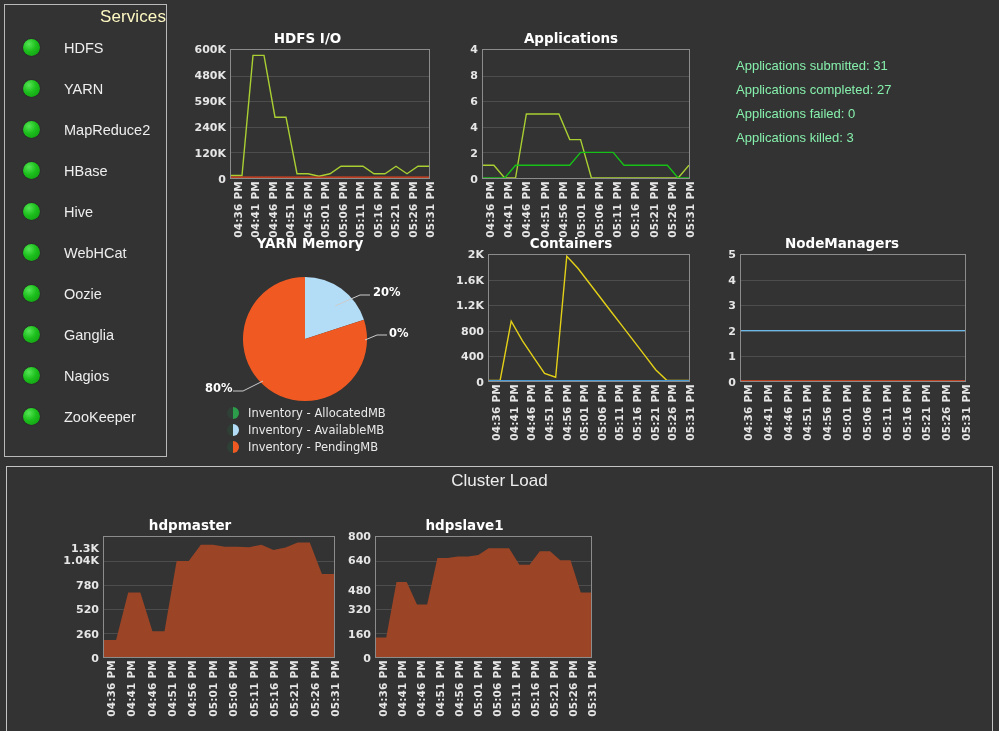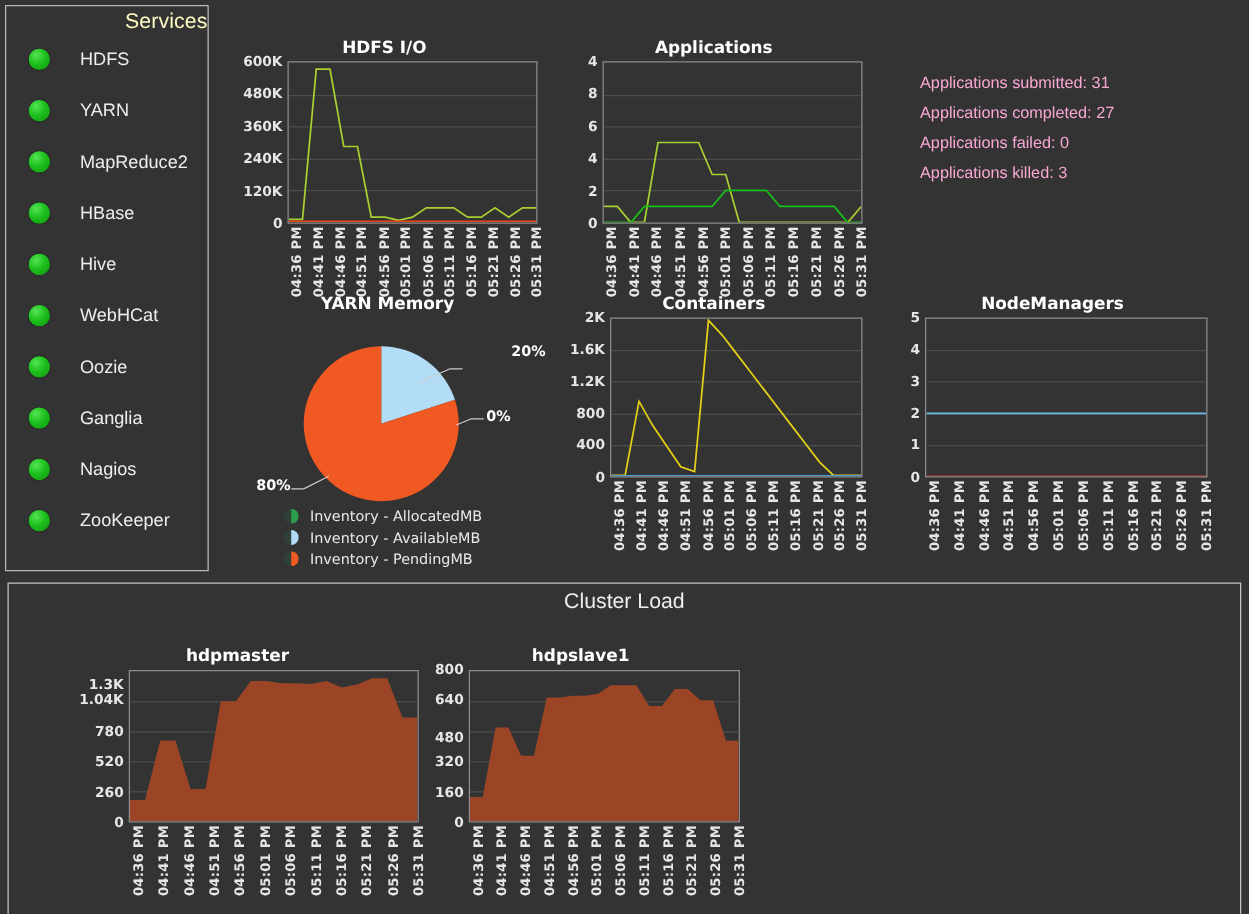--- a/index.html
+++ b/index.html
@@ -57,21 +57,21 @@
   .xlabels { position: absolute; left: 0; top: 0; }
   .xlab {
     position: absolute; color: #e6e6e6; font-size: 10.5px; font-weight: bold;
     font-family: "DejaVu Sans", sans-serif;
     writing-mode: vertical-rl; transform: rotate(180deg);
     transform-origin: center; white-space: nowrap; letter-spacing: .2px;
   }
 
   
   .stats { position: absolute; left: 736px; top: 58px; }
-  .stat-line { color: #f9a8d4; font-size: 13px; margin-bottom: 9px; }
+  .stat-line { color: #86efac; font-size: 13px; margin-bottom: 9px; }
 
   
   .pie-wrap { position: relative; }
   .pie-callout {
     position: absolute; color: #ffffff; font-size: 11.5px; font-weight: bold;
     font-family: "DejaVu Sans", sans-serif; white-space: nowrap;
   }
   .legend { position: absolute; }
   .legend-row { display: flex; align-items: center; height: 17px; }
   .legend-swatch {
@@ -144,21 +144,21 @@
   </div>
 
   <div id="charts">
       <div class="widget" style="left: 185px; top: 30px; width: 245px;">
         <div class="w-title">HDFS I/O</div>
         <div class="plot-wrap" style="height: 130px;">
           <div class="ylabels" style="width: 45px;">
             <span class="ylab" style="top: 130px;">0</span>
             <span class="ylab" style="top: 104px;">120K</span>
             <span class="ylab" style="top: 78px;">240K</span>
-            <span class="ylab" style="top: 52px;">360K</span>
+            <span class="ylab" style="top: 52px;">590K</span>
             <span class="ylab" style="top: 26px;">480K</span>
             <span class="ylab" style="top: 0px;">600K</span>
           </div>
           <div class="plot-area" style="left: 45px; width: 200px;">
             <div class="gridline" style="top: 102.4px;"></div>
             <div class="gridline" style="top: 76.8px;"></div>
             <div class="gridline" style="top: 51.2px;"></div>
             <div class="gridline" style="top: 25.6px;"></div>
             <svg class="plot-svg" viewBox="0 0 100 100" preserveAspectRatio="none">
               <polyline points="0,98 5.555555555555555,98 11.11111111111111,4.166666666666657 16.666666666666664,4.166666666666657 22.22222222222222,52.5 27.77777777777778,52.5 33.33333333333333,96.66666666666667 38.88888888888889,96.66666666666667 44.44444444444444,98.66666666666667 50,96.66666666666667 55.55555555555556,90.83333333333333 61.111111111111114,90.83333333333333 66.66666666666666,90.83333333333333 72.22222222222221,96.66666666666667 77.77777777777779,96.66666666666667 83.33333333333334,90.83333333333333 88.88888888888889,96.66666666666667 94.44444444444444,90.83333333333333 100,90.83333333333333" fill="none" stroke="#a9cf32" stroke-width="1.4" vector-effect="non-scaling-stroke" stroke-linejoin="miter"></polyline>
@@ -221,21 +221,21 @@
       <div class="widget" style="left: 185px; top: 235px; width: 250px;">
         <div class="w-title">YARN Memory</div>
         <div class="pie-wrap" style="height: 150px;">
           <svg width="250" height="150" style="position: absolute; left: 0px; top: 0px;">
             <path d="M 120 85 L 120 23 A 62 62 0 0 1 178.96550401029953 65.84094634875326 Z" fill="#b3ddf7"></path>
             <path d="M 120 85 L 178.96550401029953 65.84094634875326 A 62 62 0 1 1 119.99999999999999 23 Z" fill="#f05a22"></path>
             <polyline points="150,52 175,41 185,41" fill="none" stroke="#cccccc" stroke-width="1"></polyline>
             <polyline points="180,86 192,81 202,81" fill="none" stroke="#cccccc" stroke-width="1"></polyline>
             <polyline points="78,127 58,137 48,137" fill="none" stroke="#cccccc" stroke-width="1"></polyline>
           </svg>
-          <span class="pie-callout" style="left: 188px; top: 20px; margin-left: 36px;">20%</span>
+          <span class="pie-callout" style="left: 188px; top: 31px;">20%</span>
           <span class="pie-callout" style="left: 204px; top: 72px;">0%</span>
           <span class="pie-callout" style="left: 20px; top: 127px;">80%</span>
         </div>
         <div class="legend" style="position: relative; left: 42px;">
           <div class="legend-row">
             <span class="legend-swatch">
               <i style="background: rgb(44, 158, 75);"></i>
             </span>
             <span class="legend-label">Inventory - AllocatedMB</span>
           </div>

